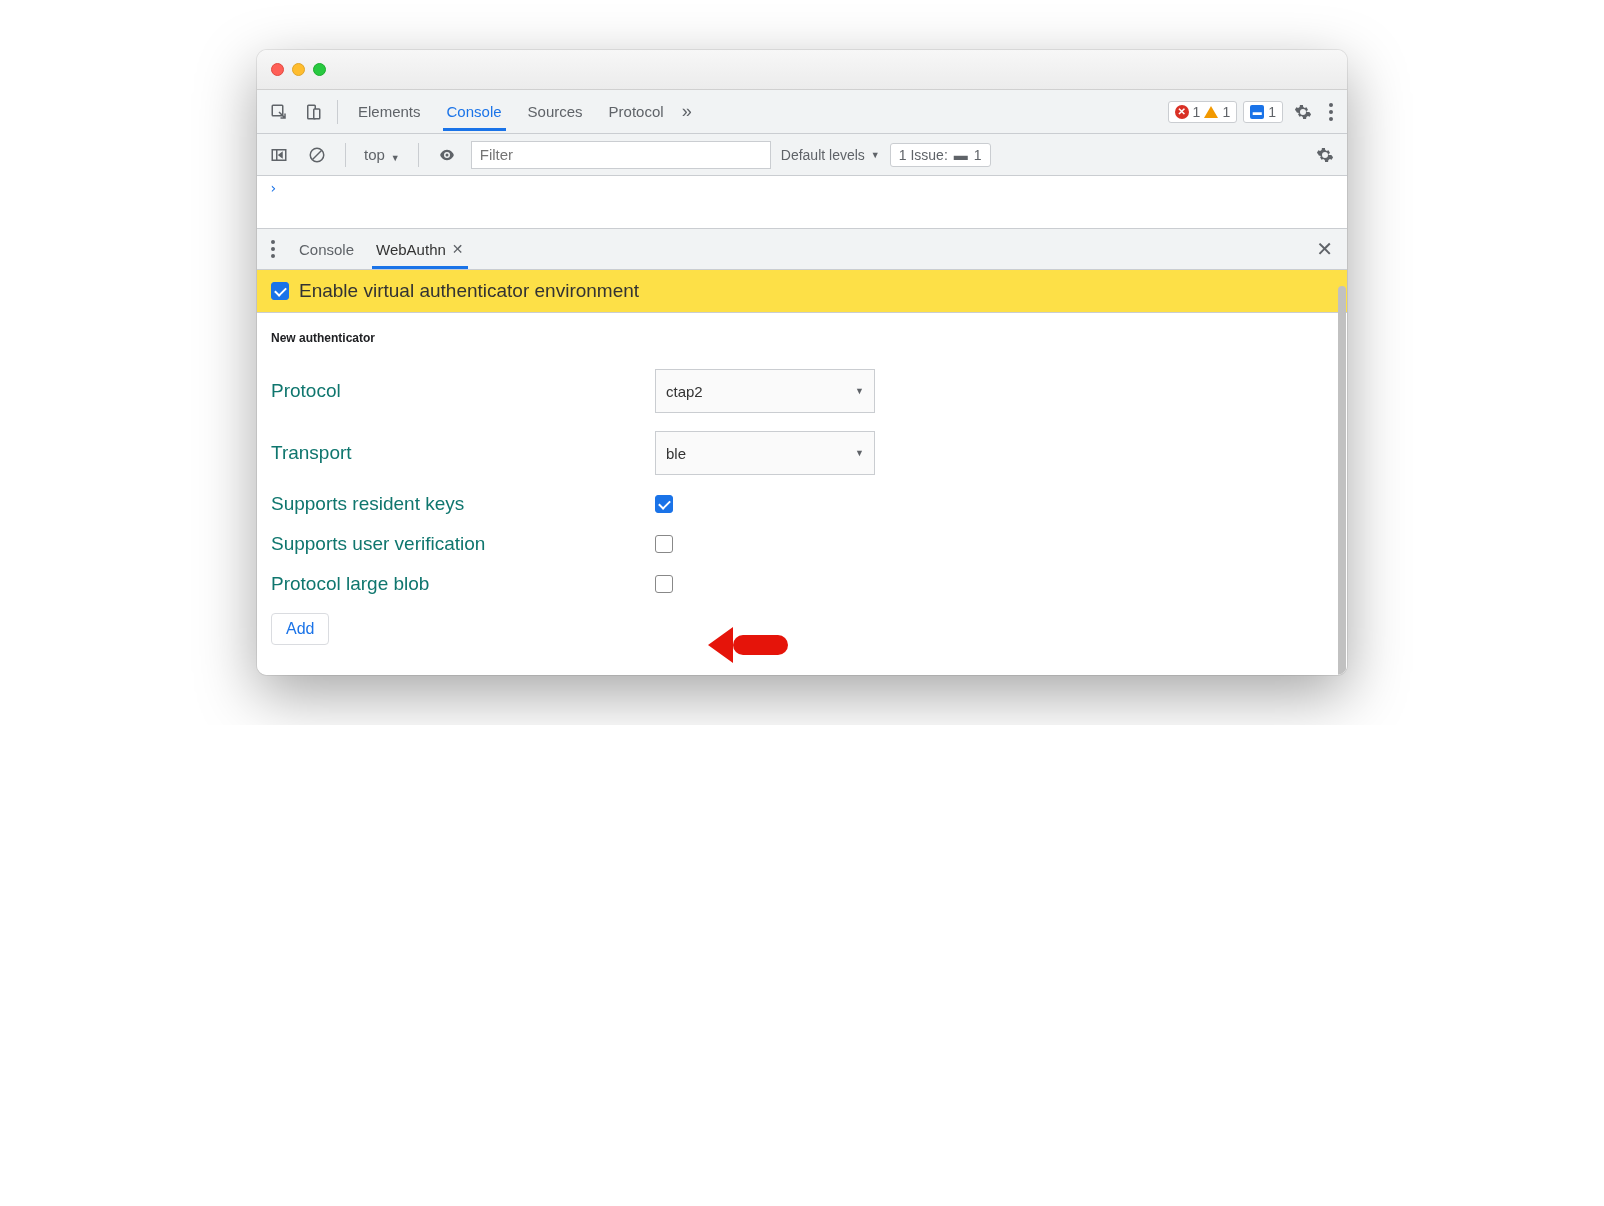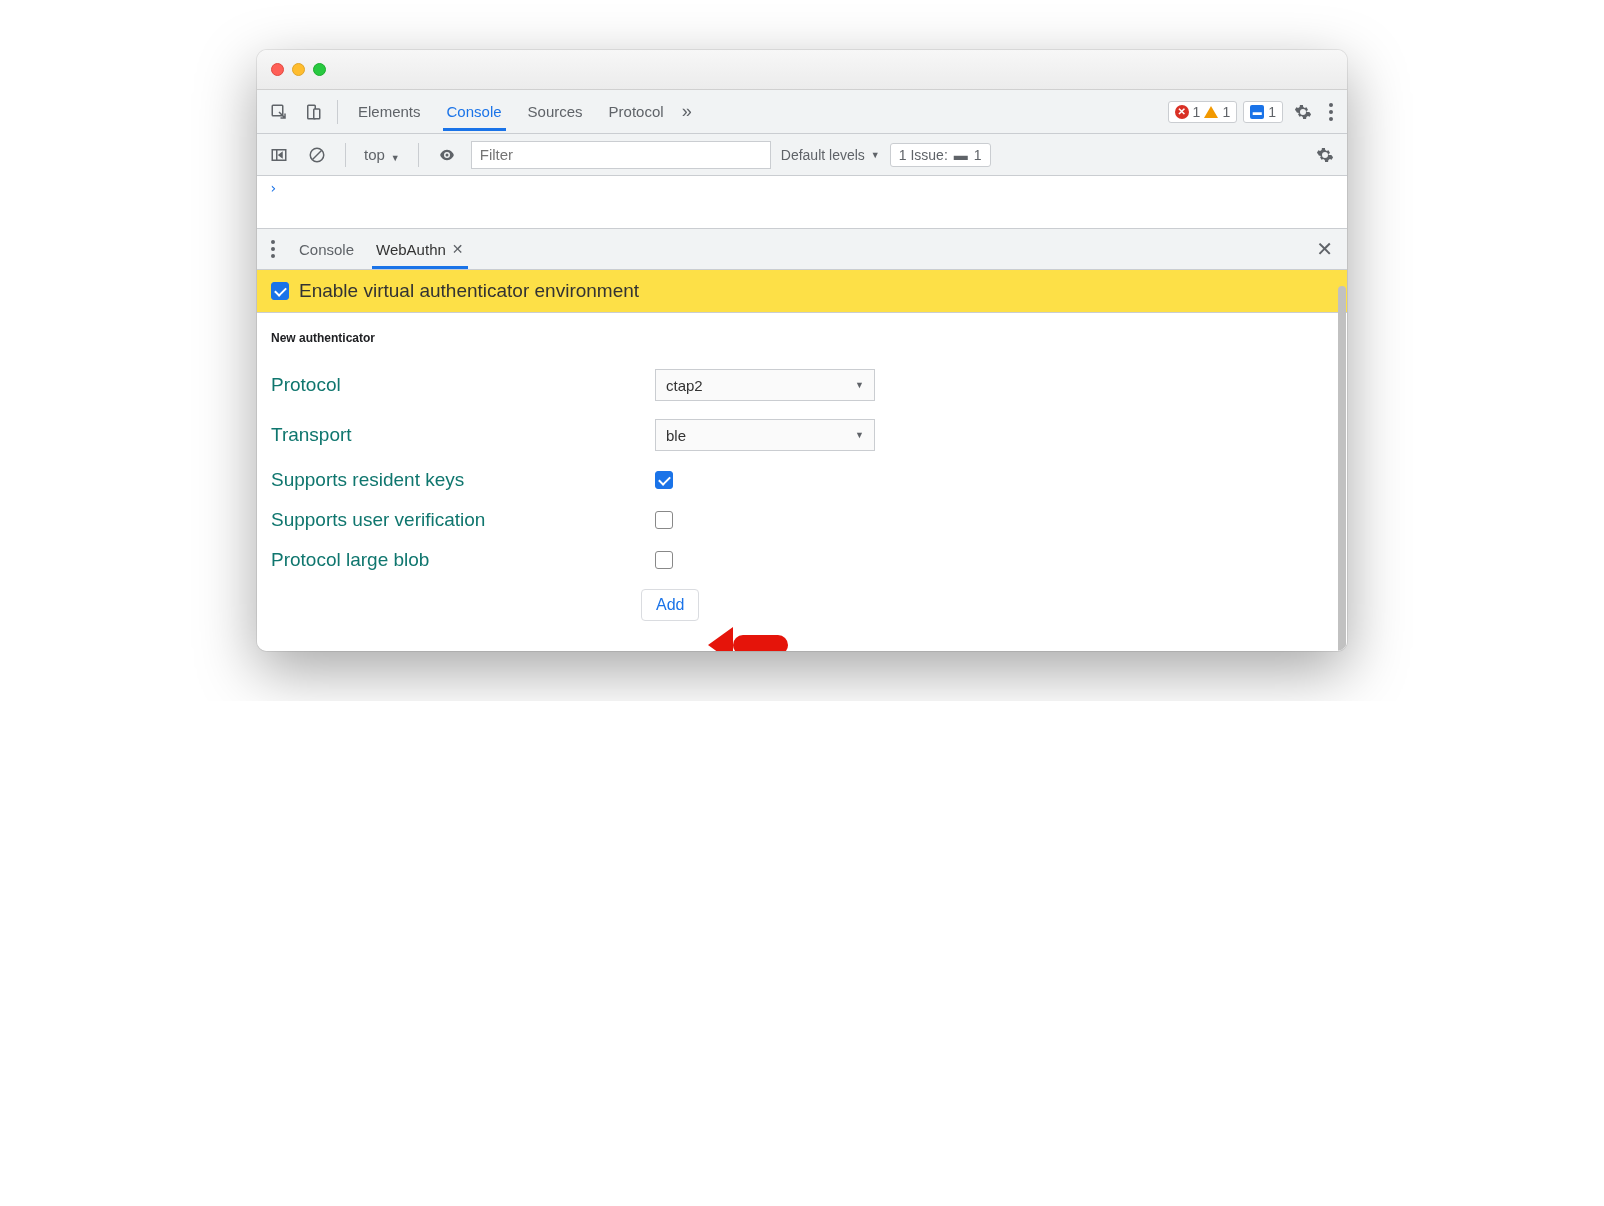--- a/index.html
+++ b/index.html
@@ -82,25 +82,25 @@
 .cb { width:18px; height:18px; border-radius:3px; border:1px solid #888; background:#fff; cursor:pointer; display:flex; align-items:center; justify-content:center;}
 .cb.checked { background:#1a73e8; border-color:#1a73e8; }
 .cb.checked::after { content:""; width:5px; height:9px; border:solid #fff; border-width:0 2px 2px 0; transform:rotate(45deg); margin-top:-2px;}
 
 .panel {
   padding:18px 14px 30px 14px; background:#fff; position:relative;
 }
 .panel-title { font-size:12px; font-weight:600; color:#202124; margin-bottom:24px; }
 .form-row { display:flex; align-items:center; gap:14px; margin-bottom:18px; }
 .form-label { width:370px; text-align:left; font-size:19px; color:#0f766e; }
-.select { border:1px solid #cacdd1; background:#fafafa; height:32px; width:220px; padding:0 10px; font-size:15px; color:#333; display:flex; align-items:center; justify-content:space-between; cursor:pointer;}
+.select { border:1px solid #cacdd1; background:#fafafa; height:44px; width:220px; padding:0 10px; font-size:15px; color:#333; display:flex; align-items:center; justify-content:space-between; cursor:pointer;}
 .select::after { content:"▼"; font-size:9px; color:#5f6368;}
 .cb-cell { width:220px; text-align:left; }
 .add-btn { border:1px solid #dadce0; background:#fff; color:#1a73e8; font-size:16px; font-weight:500; padding:6px 14px; border-radius:4px; cursor:pointer;}
-.add-row { display:flex; }
+.add-row { display:flex;flex-direction:column; }
 .add-row .form-label { width:370px; }
 .add-row .cb-cell { width:220px; }
 
 .arrow-annot {
   position:absolute; left:446px; top:302px; pointer-events:none;
 }
 
 .scroll-thumb { position:absolute; right:1px; top:236px; width:8px; height:540px; background:#c1c1c1; border-radius:4px; }
 </style>
 </head>

